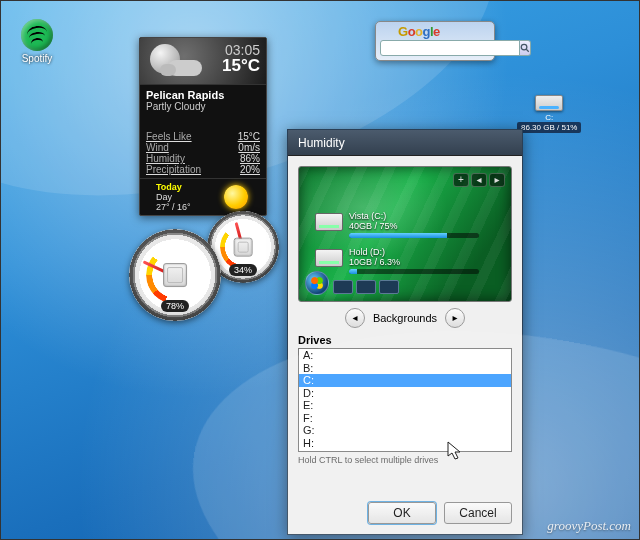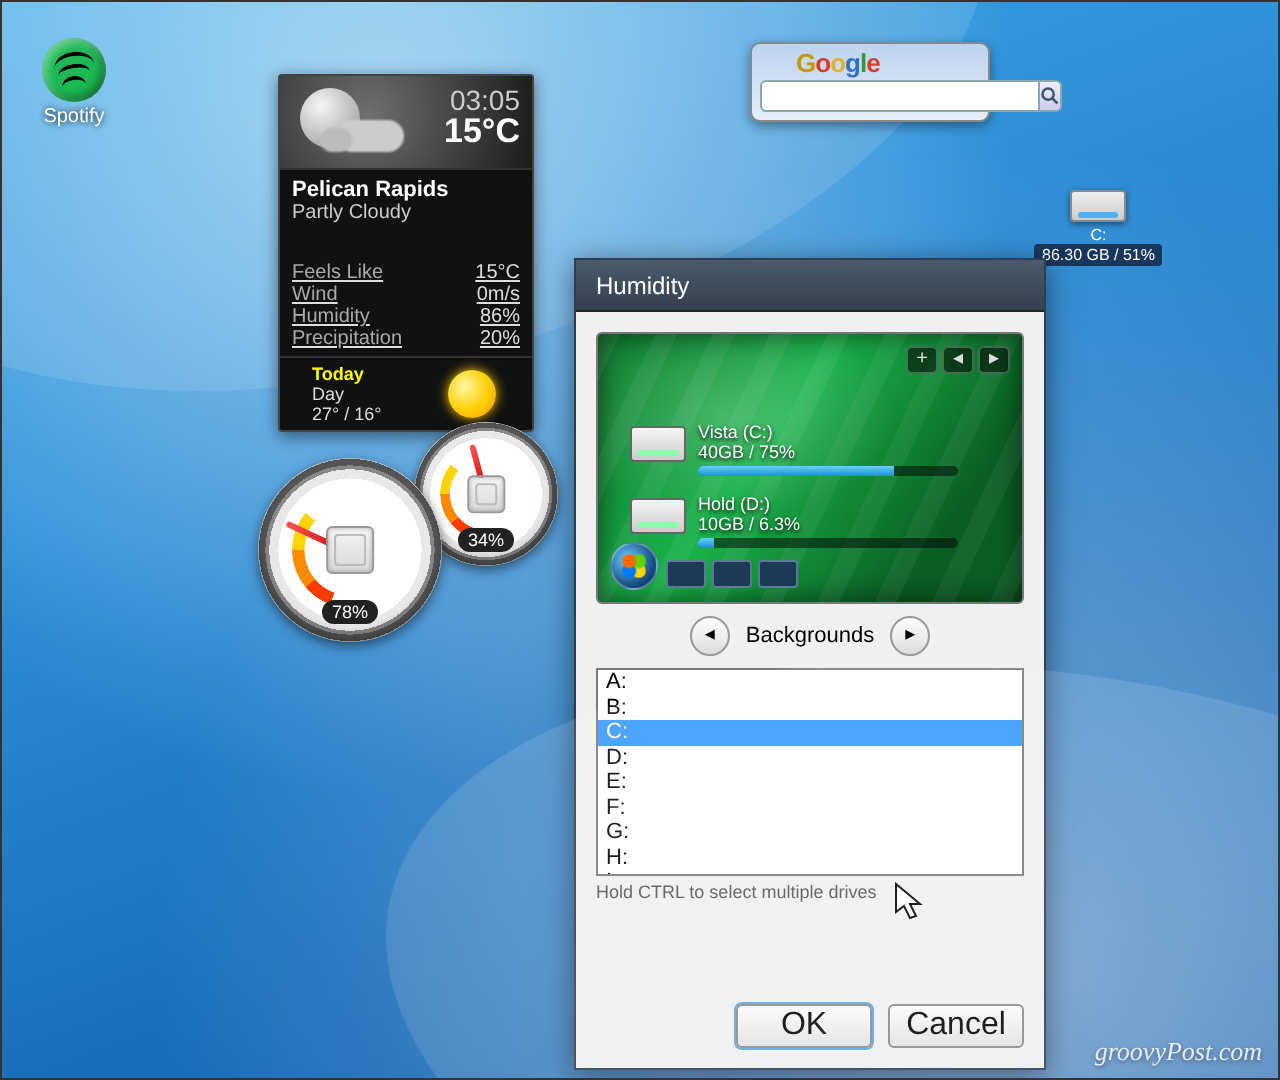--- a/index.html
+++ b/index.html
@@ -128,21 +128,21 @@
   .bg-nav{display:flex;align-items:center;justify-content:center;gap:8px;margin:6px 0;font-size:11px;}
   .bg-nav button{width:20px;height:20px;border-radius:50%;border:1px solid #999;background:linear-gradient(#fdfdfd,#ddd);font-size:10px;line-height:16px;}
 
   .sect-label{font-weight:bold;font-size:11px;margin:2px 10px 2px;}
   .drive-list{margin:0 10px;height:104px;border:1px solid #7a7a7a;background:#fff;font-size:11px;overflow-y:scroll;}
   .drive-list div{padding:0 4px;line-height:12.5px;height:12.5px;}
   .drive-list .sel{background:#3399ff;color:#fff;}
   .hint{font-size:9px;color:#555;margin:3px 10px 0;}
 
   .btns{position:absolute;right:10px;bottom:10px;display:flex;gap:8px;}
-  .btns button{width:68px;height:22px;font-size:16px;border:1px solid #8a8a8a;border-radius:3px;background:linear-gradient(#fafafa,#e2e2e2);}
+  .btns button{width:68px;height:22px;font-size:12px;border:1px solid #8a8a8a;border-radius:3px;background:linear-gradient(#fafafa,#e2e2e2);}
   .btns button:first-child{box-shadow:0 0 0 1px #5aa7e0;}
 
   .cursor{position:absolute;top:440px;left:446px;pointer-events:none;}
   .watermark{position:absolute;right:8px;bottom:5px;color:rgba(255,255,255,.85);font-size:13px;font-style:italic;font-family:Georgia,serif;text-shadow:0 1px 2px rgba(0,0,0,.5);}
 </style>
 </head>
 <body>
 
 <div class="desktop-icon">
   <div class="ic">
@@ -257,20 +257,21 @@
         <div></div>
       </div>
   </div>
 
   <div class="bg-nav">
     <button>◂</button>
     <span>Backgrounds</span>
     <button>▸</button>
   </div>
 
+  <div class="sect-label">Drives</div>
   <div class="drive-list" id="drive-list">
       <div>A:</div>
       <div>B:</div>
       <div class="sel">C:</div>
       <div>D:</div>
       <div>E:</div>
       <div>F:</div>
       <div>G:</div>
       <div>H:</div>
       <div>I:</div>

